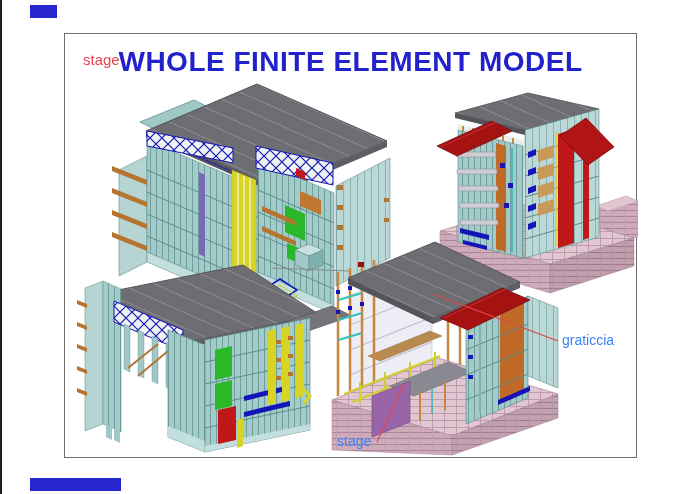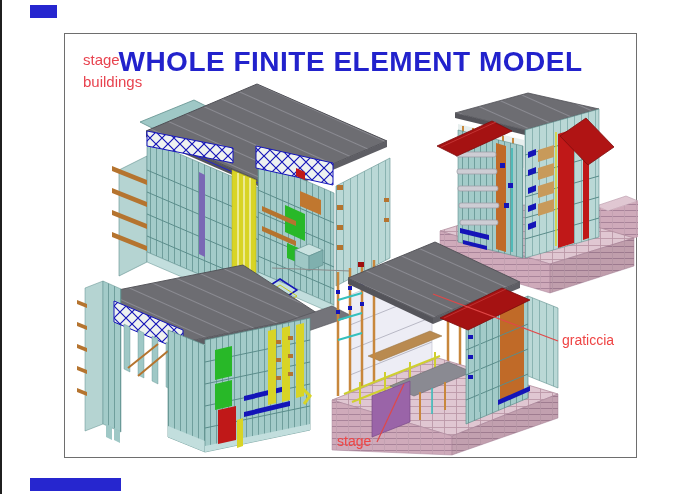--- a/index.html
+++ b/index.html
@@ -7,21 +7,21 @@
         font-family:"Liberation Sans",sans-serif;}
   #left-edge{position:absolute;left:0;top:0;width:2px;height:494px;background:#1f1f1f;}
   .accent-bar{position:absolute;background:#2626cf;}
   #bar-top{left:30px;top:5px;width:27px;height:13px;}
   #bar-bottom{left:30px;top:478px;width:91px;height:13px;}
   #frame{position:absolute;left:64px;top:33px;width:573px;height:425px;
          border:1.5px solid #6e6e6e;background:#fff;box-sizing:border-box;}
   #fig-title{position:absolute;left:64px;top:46px;width:573px;text-align:center;
              font-size:28px;font-weight:700;letter-spacing:.5px;color:#2222cc;white-space:nowrap;}
   #note{position:absolute;left:83px;top:49px;font-size:15px;line-height:22px;color:#e8434f;}
-  .ann-label{position:absolute;font-size:14px;color:#ef4444;}
+  .ann-label{position:absolute;font-size:14px;color:#3b82f6;}
   #lbl-graticcia{left:562px;top:332px;}
   #lbl-stage{left:337px;top:433px;}
   svg{position:absolute;left:0;top:0;}
 </style>
 </head>
 <body>
 
 <div id="page">
 
   <div id="left-edge"></div>
@@ -254,19 +254,18 @@
     </g>
 
     <line x1="558" y1="341" x2="433" y2="294" stroke="#e04848" stroke-width="1.2"></line>
     <line x1="377" y1="442" x2="404" y2="384" stroke="#e04848" stroke-width="1.2"></line>
   </svg>
 
   <div id="fig-title">WHOLE FINITE ELEMENT MODEL</div>
 
   <div id="note">
     <div>stage</div>
-    <div>buildings</div>
   </div>
 
   <div id="lbl-graticcia" class="ann-label">graticcia</div>
   <div id="lbl-stage" class="ann-label">stage</div>
 
 </div>
 
 </body></html>

